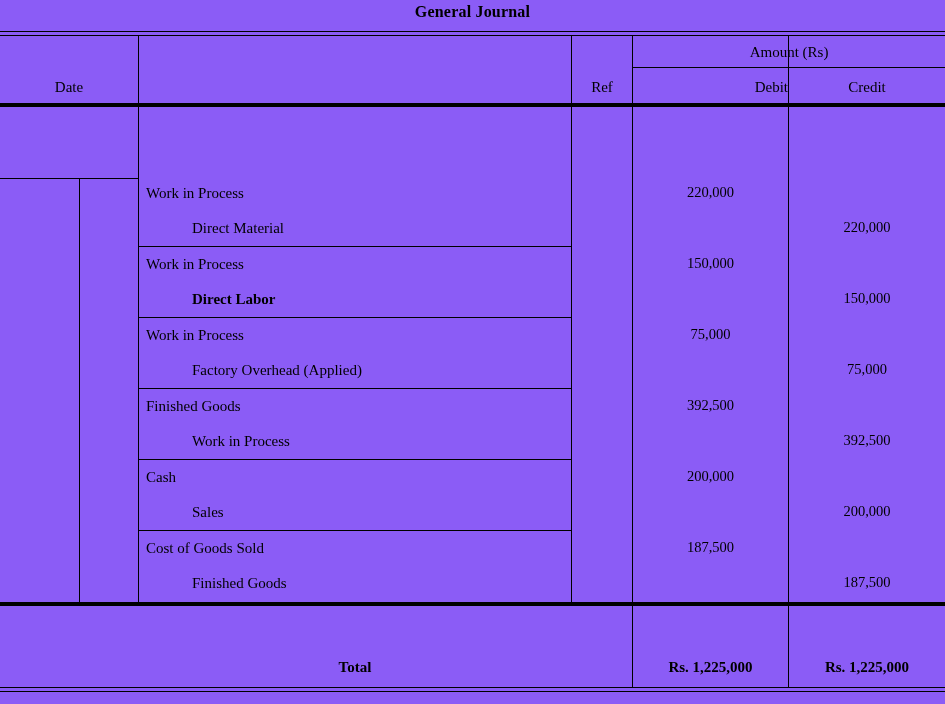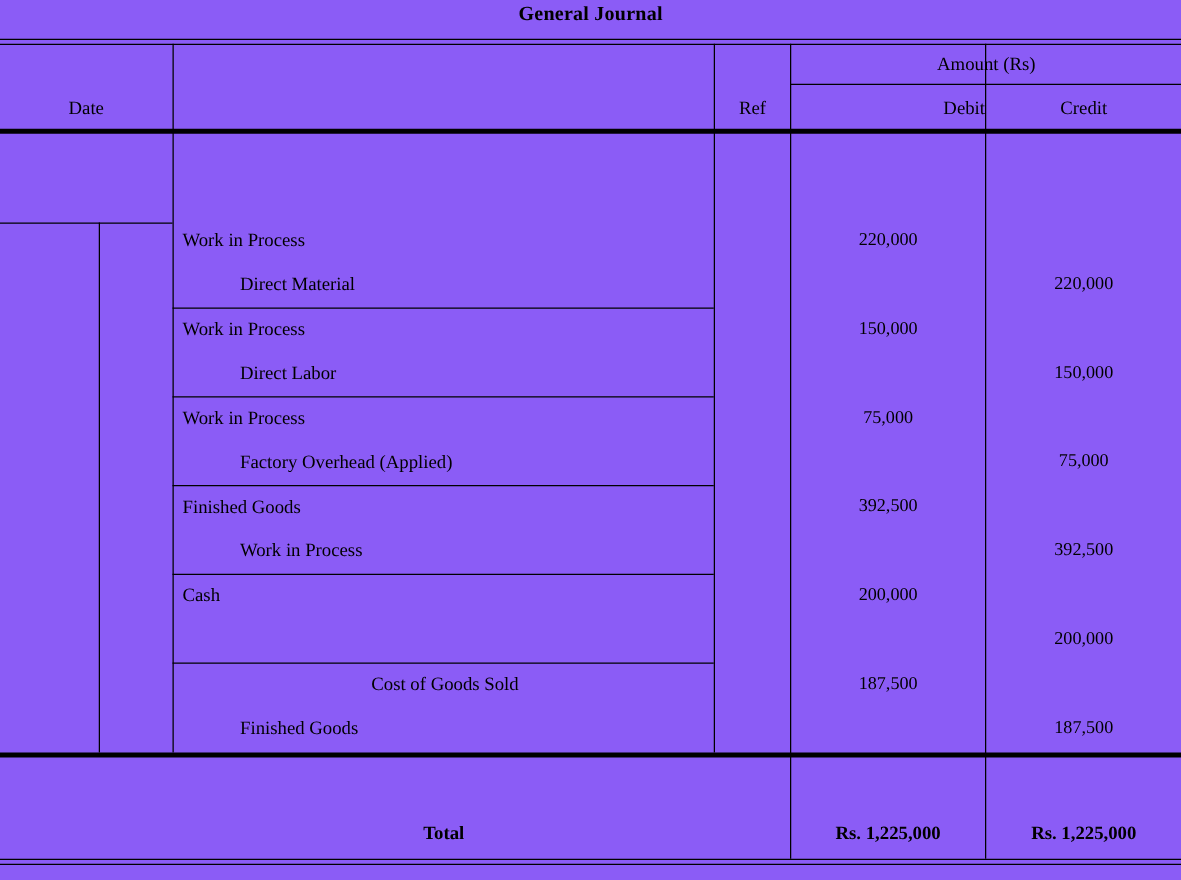--- a/index.html
+++ b/index.html
@@ -130,39 +130,40 @@
   <div class="hdr" style="left:633px; top:79px; width:155px;text-align:right;">Debit</div>
 
   <div class="hdr" style="left:789px; top:79px; width:156px;">Credit</div>
 
   <div class="cell acct" style="left:146px; top:185px; width:420px;">Work in Process</div>
   <div class="cell acct indent" style="left:146px; top:220px; width:420px;">Direct Material</div>
   <div class="cell num" style="left:633px; top:185px; width:155px;">220,000</div>
   <div class="cell num" style="left:789px; top:220px; width:156px;">220,000</div>
 
   <div class="cell acct" style="left:146px; top:256px; width:420px;">Work in Process</div>
-  <div class="cell acct indent" style="left:146px; top:291px; width:420px;">Direct Labor</div>
+  <div class="cell acct indent" style="left:146px; top:291px; width:420px;font-weight:bold;">Direct Labor</div>
   <div class="cell num" style="left:633px; top:256px; width:155px;">150,000</div>
   <div class="cell num" style="left:789px; top:291px; width:156px;">150,000</div>
 
   <div class="cell acct" style="left:146px; top:327px; width:420px;">Work in Process</div>
   <div class="cell acct indent" style="left:146px; top:362px; width:420px;">Factory Overhead (Applied)</div>
   <div class="cell num" style="left:633px; top:327px; width:155px;">75,000</div>
   <div class="cell num" style="left:789px; top:362px; width:156px;">75,000</div>
 
   <div class="cell acct" style="left:146px; top:398px; width:420px;">Finished Goods</div>
   <div class="cell acct indent" style="left:146px; top:433px; width:420px;">Work in Process</div>
   <div class="cell num" style="left:633px; top:398px; width:155px;">392,500</div>
   <div class="cell num" style="left:789px; top:433px; width:156px;">392,500</div>
 
   <div class="cell acct" style="left:146px; top:469px; width:420px;">Cash</div>
+  <div class="cell acct indent" style="left:146px; top:504px; width:420px;">Sales</div>
   <div class="cell num" style="left:633px; top:469px; width:155px;">200,000</div>
   <div class="cell num" style="left:789px; top:504px; width:156px;">200,000</div>
 
-  <div class="cell acct" style="left:146px; top:540px; width:420px;text-align:center;">Cost of Goods Sold</div>
+  <div class="cell acct" style="left:146px; top:540px; width:420px;">Cost of Goods Sold</div>
   <div class="cell acct indent" style="left:146px; top:575px; width:420px;">Finished Goods</div>
   <div class="cell num" style="left:633px; top:540px; width:155px;">187,500</div>
   <div class="cell num" style="left:789px; top:575px; width:156px;">187,500</div>
 
   <div class="total-label" style="left:139px; top:659px; width:432px;">Total</div>
   <div class="total-num" style="left:633px; top:659px; width:155px;">Rs. 1,225,000</div>
   <div class="total-num" style="left:789px; top:659px; width:156px;">Rs. 1,225,000</div>
 
 </div>
 

